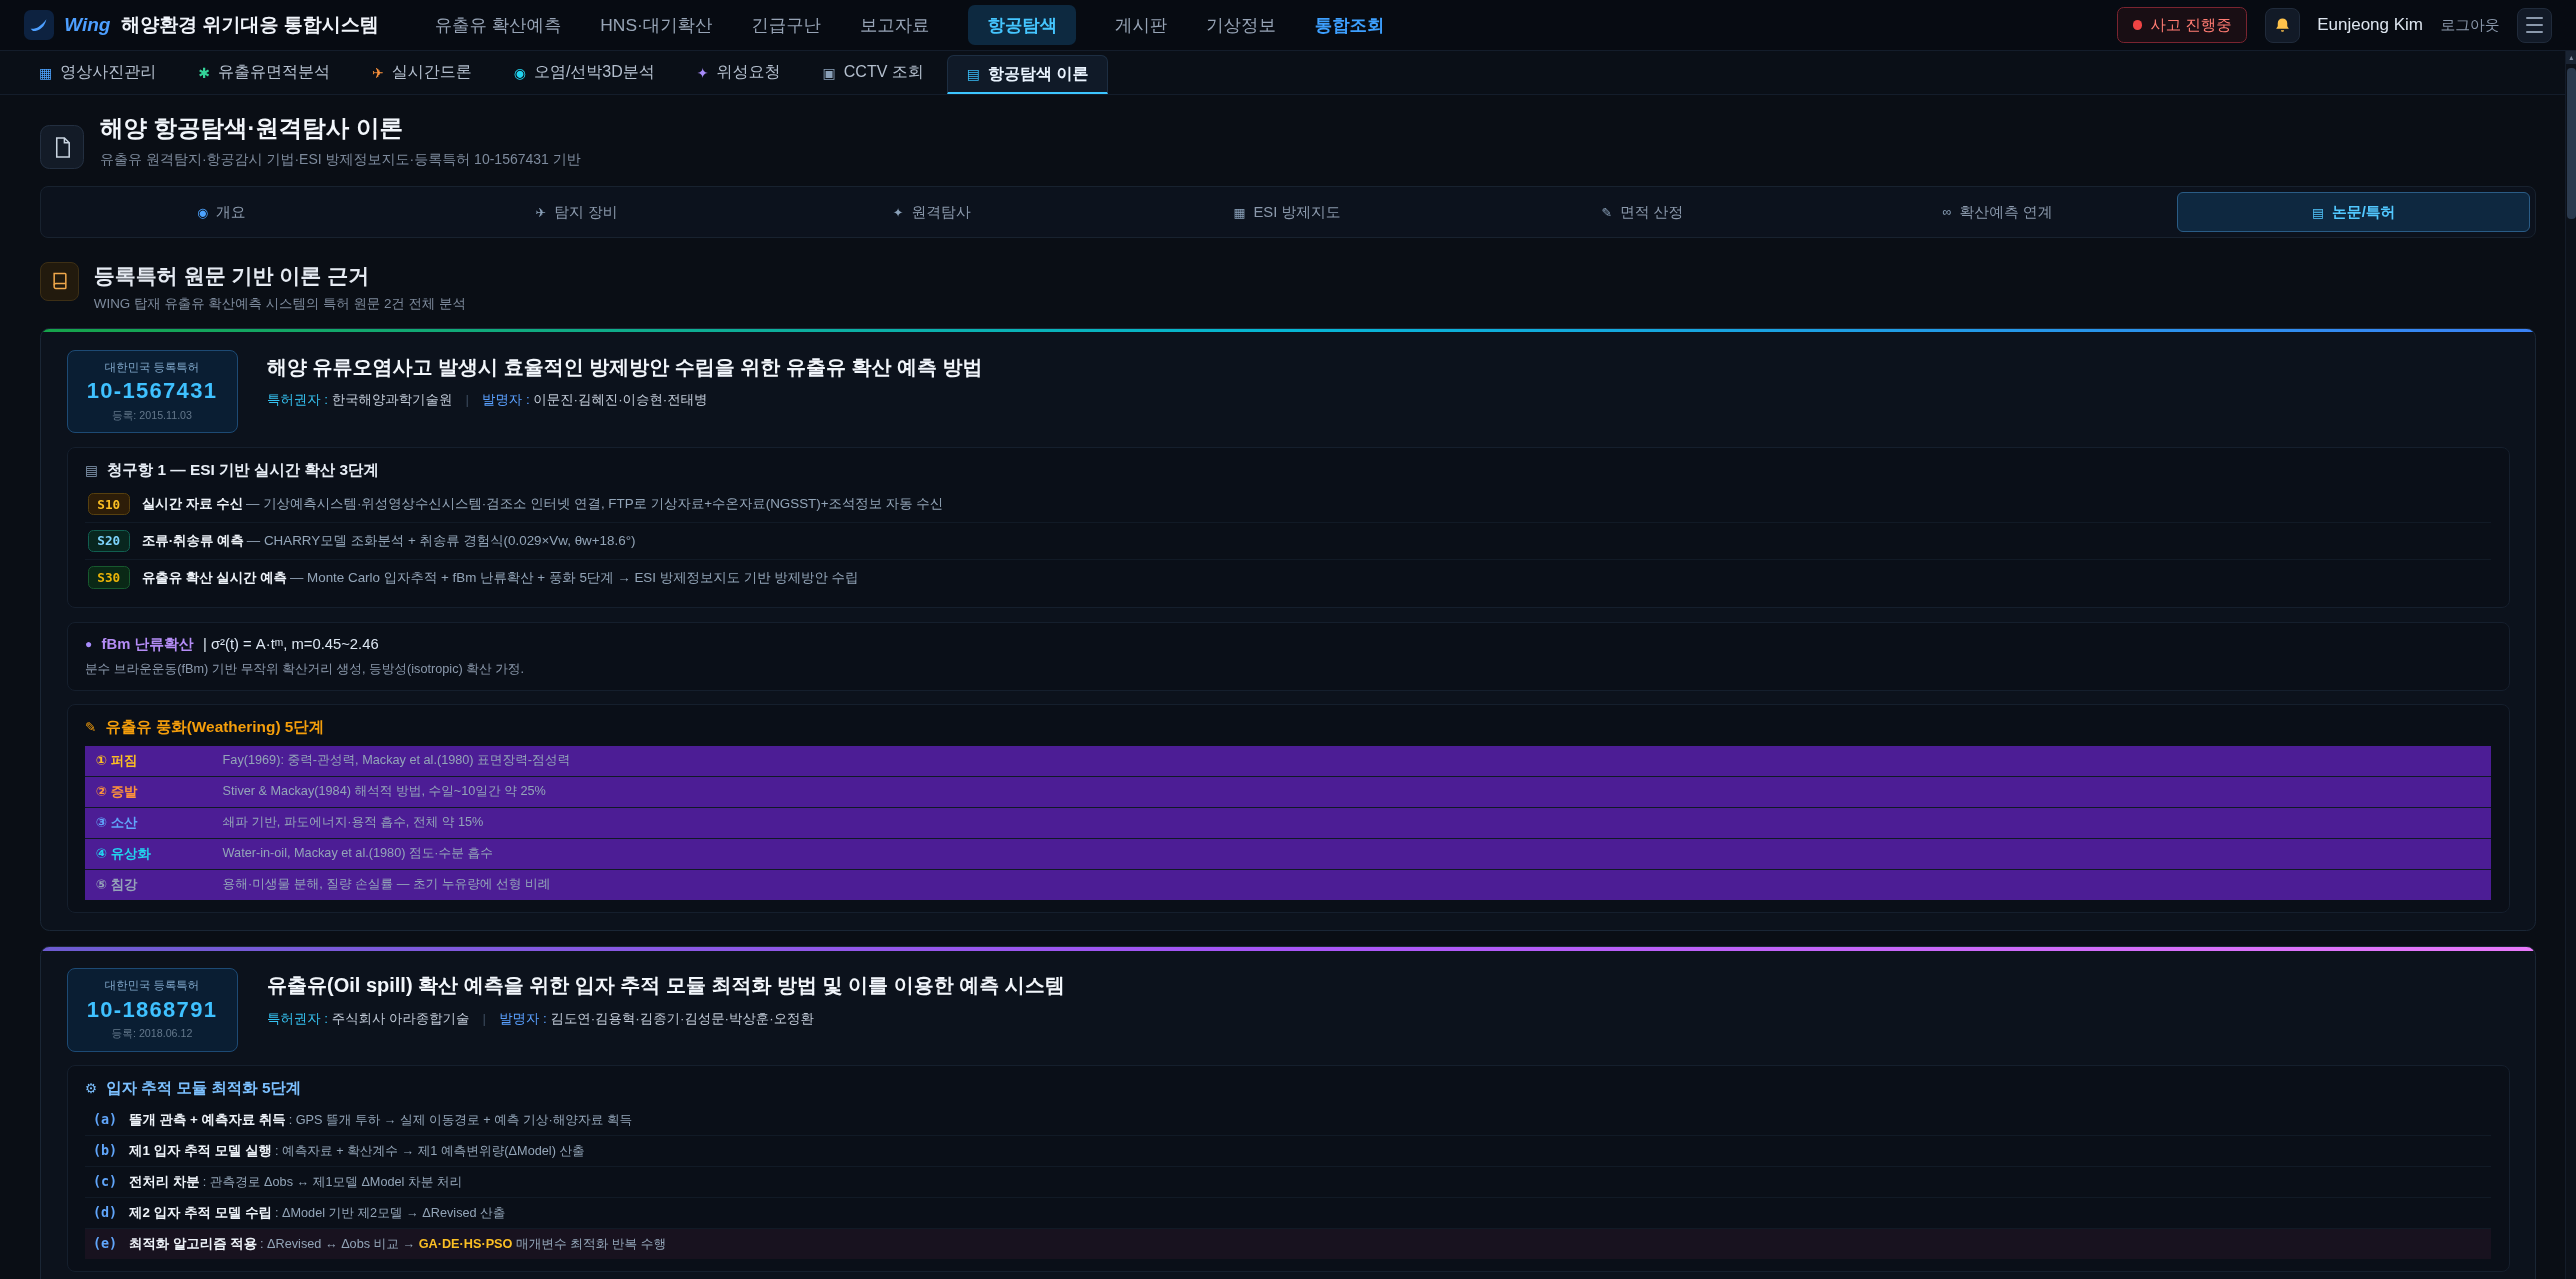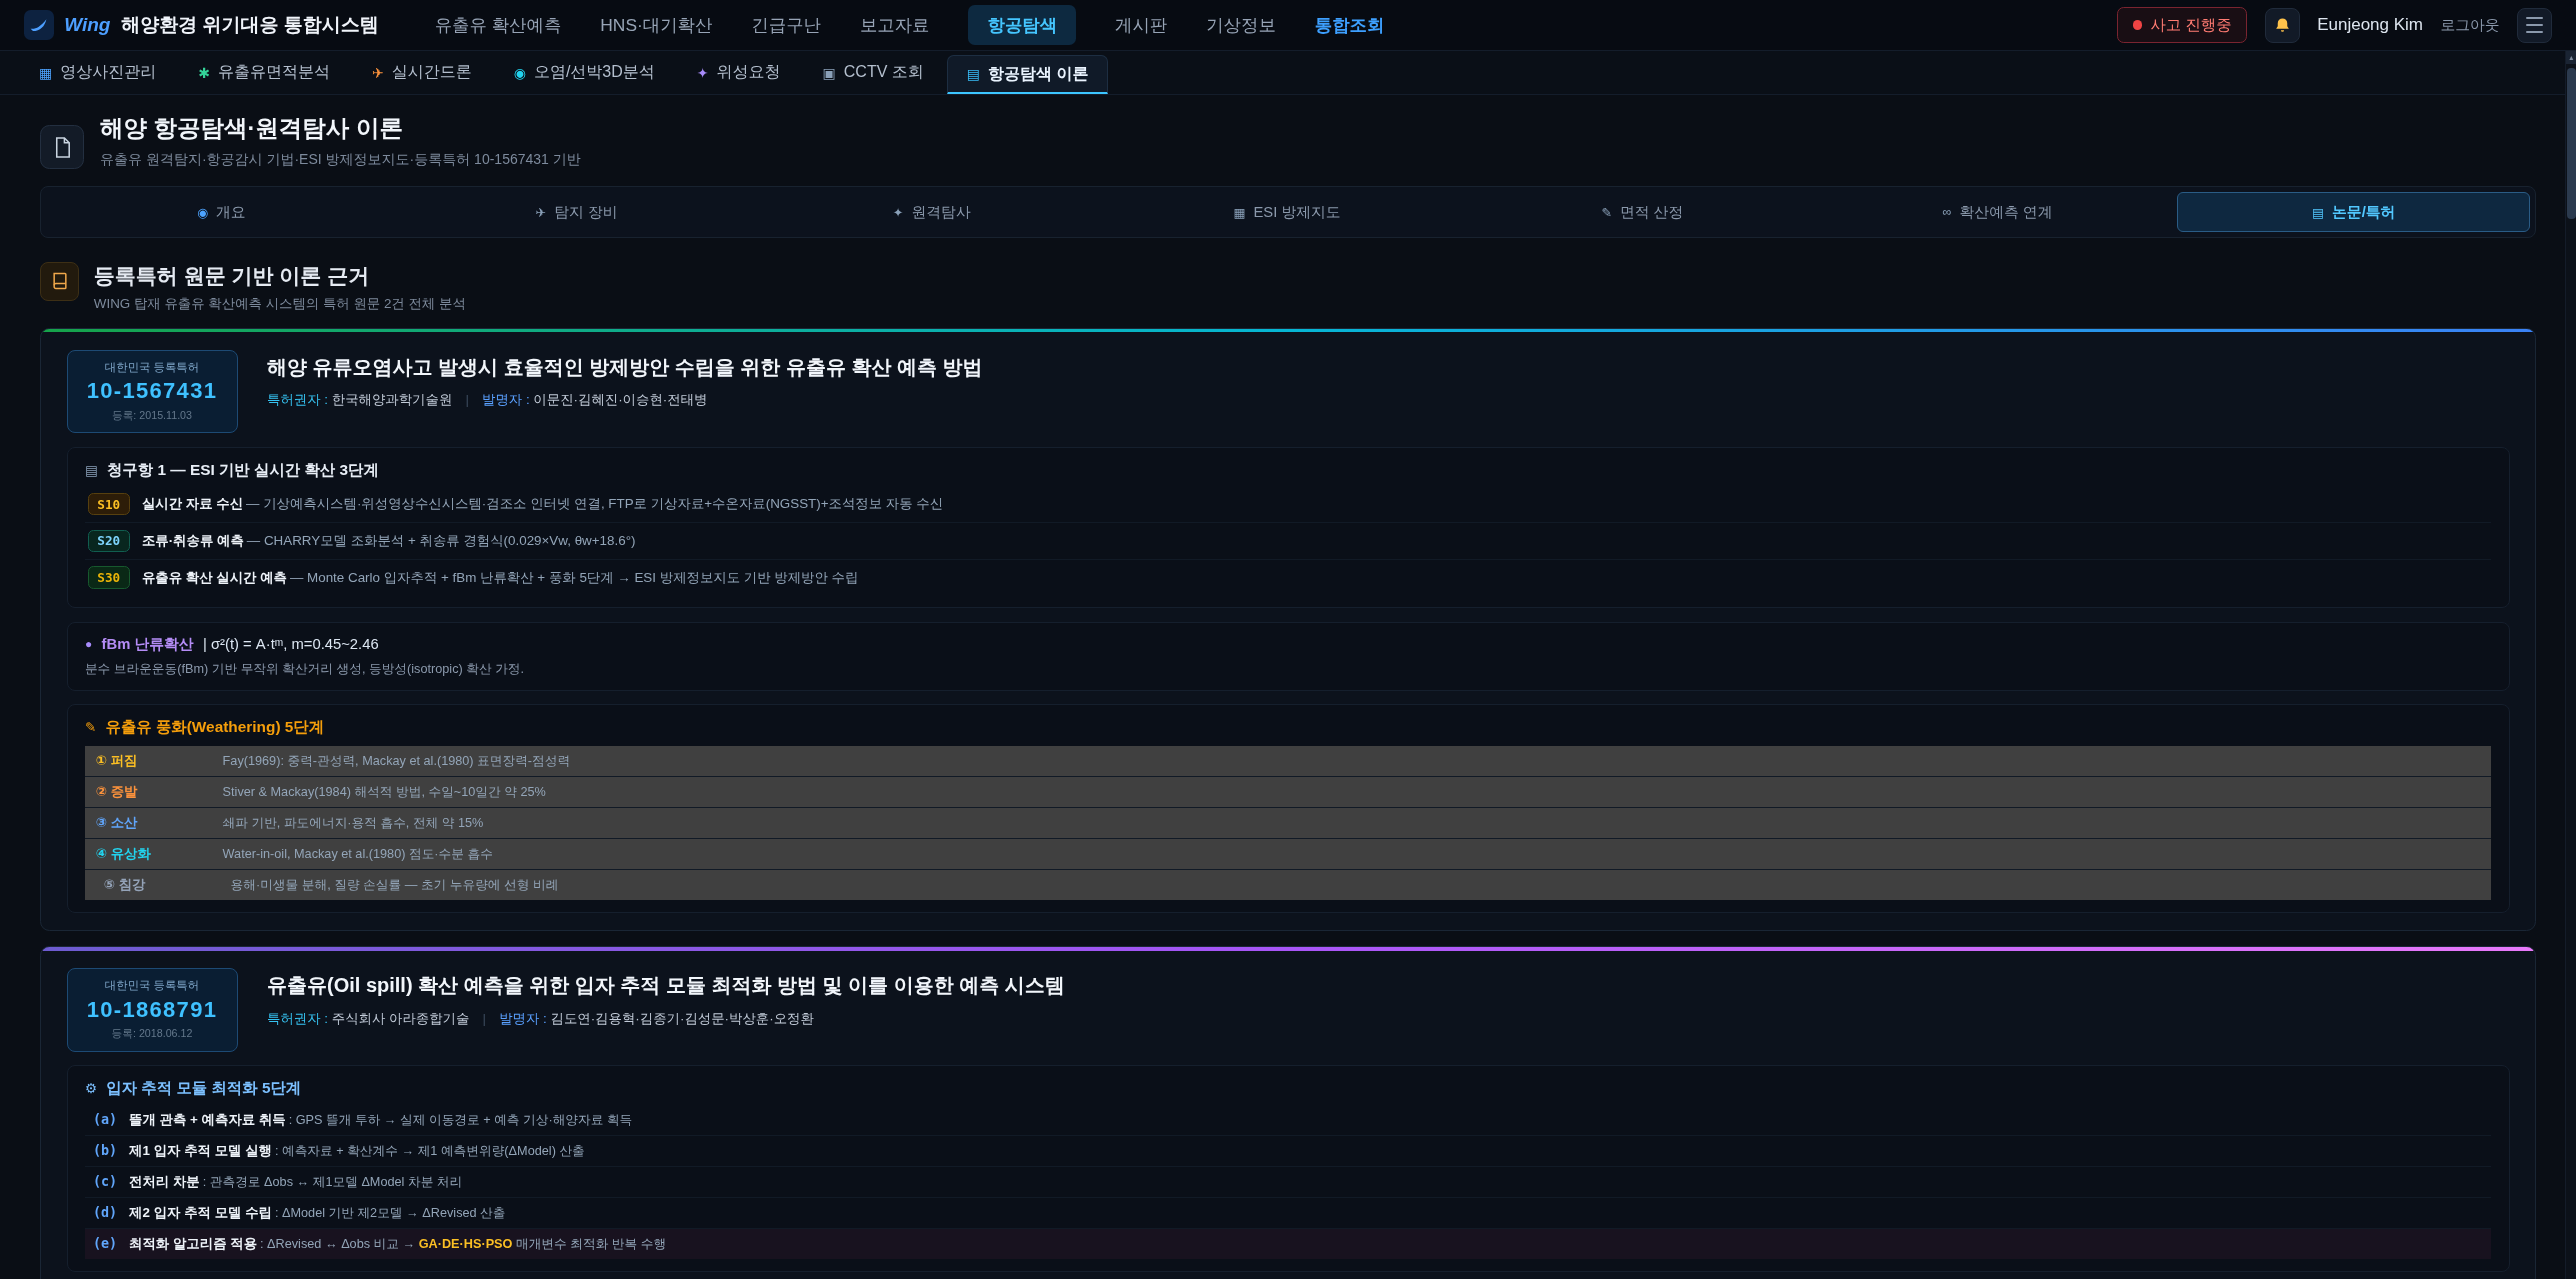--- a/index.html
+++ b/index.html
@@ -96,21 +96,21 @@
   .step-desc { font-size:13.4px; color:#93a5b8; }
 
   .fbm-head { font-size:14.8px; display:flex; align-items:center; gap:9.4px; }
   .fbm-dot { color:#a78bfa; font-size:12px; }
   .fbm-name { color:#b48cf5; font-weight:bold; }
   .fbm-formula { color:#dce6f2; }
   .fbm-desc { margin-top:6.7px; font-size:12.7px; color:#8b99ac; }
 
   .weather-head { color:#f59e0b; }
   .weather-rows { margin-top:8px; }
-  .weather-row { display:flex; align-items:flex-end; padding:6px 10.7px; background:#404040;
+  .weather-row { display:flex; align-items:flex-start; padding:6px 10.7px; background:#4c1d95;
                  border-bottom:0.7px solid #111a26; }
   .weather-row:last-child { border-bottom:none; }
   .weather-name { width:127px; font-size:13.4px; font-weight:bold; flex-shrink:0; }
   .weather-desc { font-size:12.7px; color:#93a5b8; }
 
   .opt-head { color:#7cc0ff; }
   .opt-rows { margin-top:5.4px; }
   .opt-row { display:flex; align-items:baseline; gap:12px; padding:6px 8px; border-bottom:0.7px solid #111a26; }
   .opt-row:last-child { border-bottom:none; }
   .opt-row.highlight { background:rgba(190,60,110,.08); }
@@ -334,21 +334,21 @@
           </div>
           <div class="weather-row">
             <span class="weather-name" style="color: rgb(96, 165, 250);">③ 소산</span>
             <span class="weather-desc">쇄파 기반, 파도에너지·용적 흡수, 전체 약 15%</span>
           </div>
           <div class="weather-row">
             <span class="weather-name" style="color: rgb(34, 211, 238);">④ 유상화</span>
             <span class="weather-desc">Water-in-oil, Mackay et al.(1980) 점도·수분 흡수</span>
           </div>
           <div class="weather-row">
-            <span class="weather-name" style="color: rgb(148, 163, 184); margin-left: 8px;">⑤ 침강</span>
+            <span class="weather-name" style="color: rgb(148, 163, 184);">⑤ 침강</span>
             <span class="weather-desc">용해·미생물 분해, 질량 손실률 — 초기 누유량에 선형 비례</span>
           </div>
         </div>
       </div>
     </div>
   </article>
 
   <article class="patent-card card2">
     <div class="grad-bar"></div>
     <div class="card-body">

